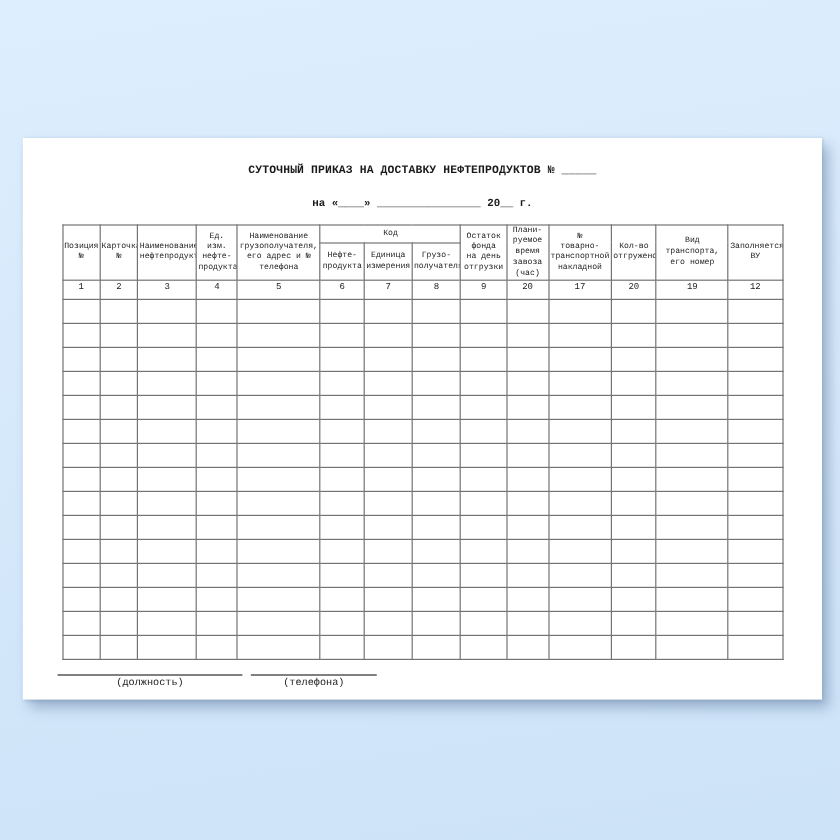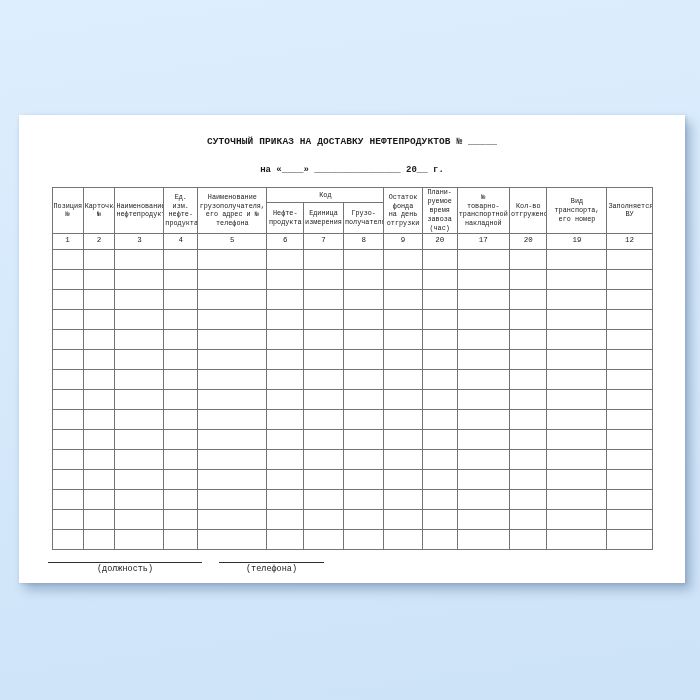--- a/index.html
+++ b/index.html
@@ -28,21 +28,21 @@
     border:1px solid #747474;text-align:center;vertical-align:middle;
     padding:0 1px;overflow:hidden;
   }
   .order th{
     font-weight:normal;font-size:6.8px;line-height:1.3;white-space:pre-line;
   }
   .order thead tr.groups{height:12px;}
   .order thead tr.subs{height:26px;}
   .order thead tr.nums td{height:15px;font-size:7.5px;line-height:1;}
   .order tbody td{height:19px;}
-  .sigs{display:flex;margin:12px 0 0 29px;gap:17px;}
+  .sigs{display:flex;margin:12px 0 0 29px;gap:7px;}
   .sig{text-align:center;}
   .sig.position{width:154px;}
   .sig.sign{width:105px;}
   .sig-line{height:0;border-top:1px solid #2e2e2e;}
   .sig-label{font-size:8.5px;margin-top:2px;line-height:1.1;}
 </style>
 </head>
 <body>
 
 <div class="canvas">

